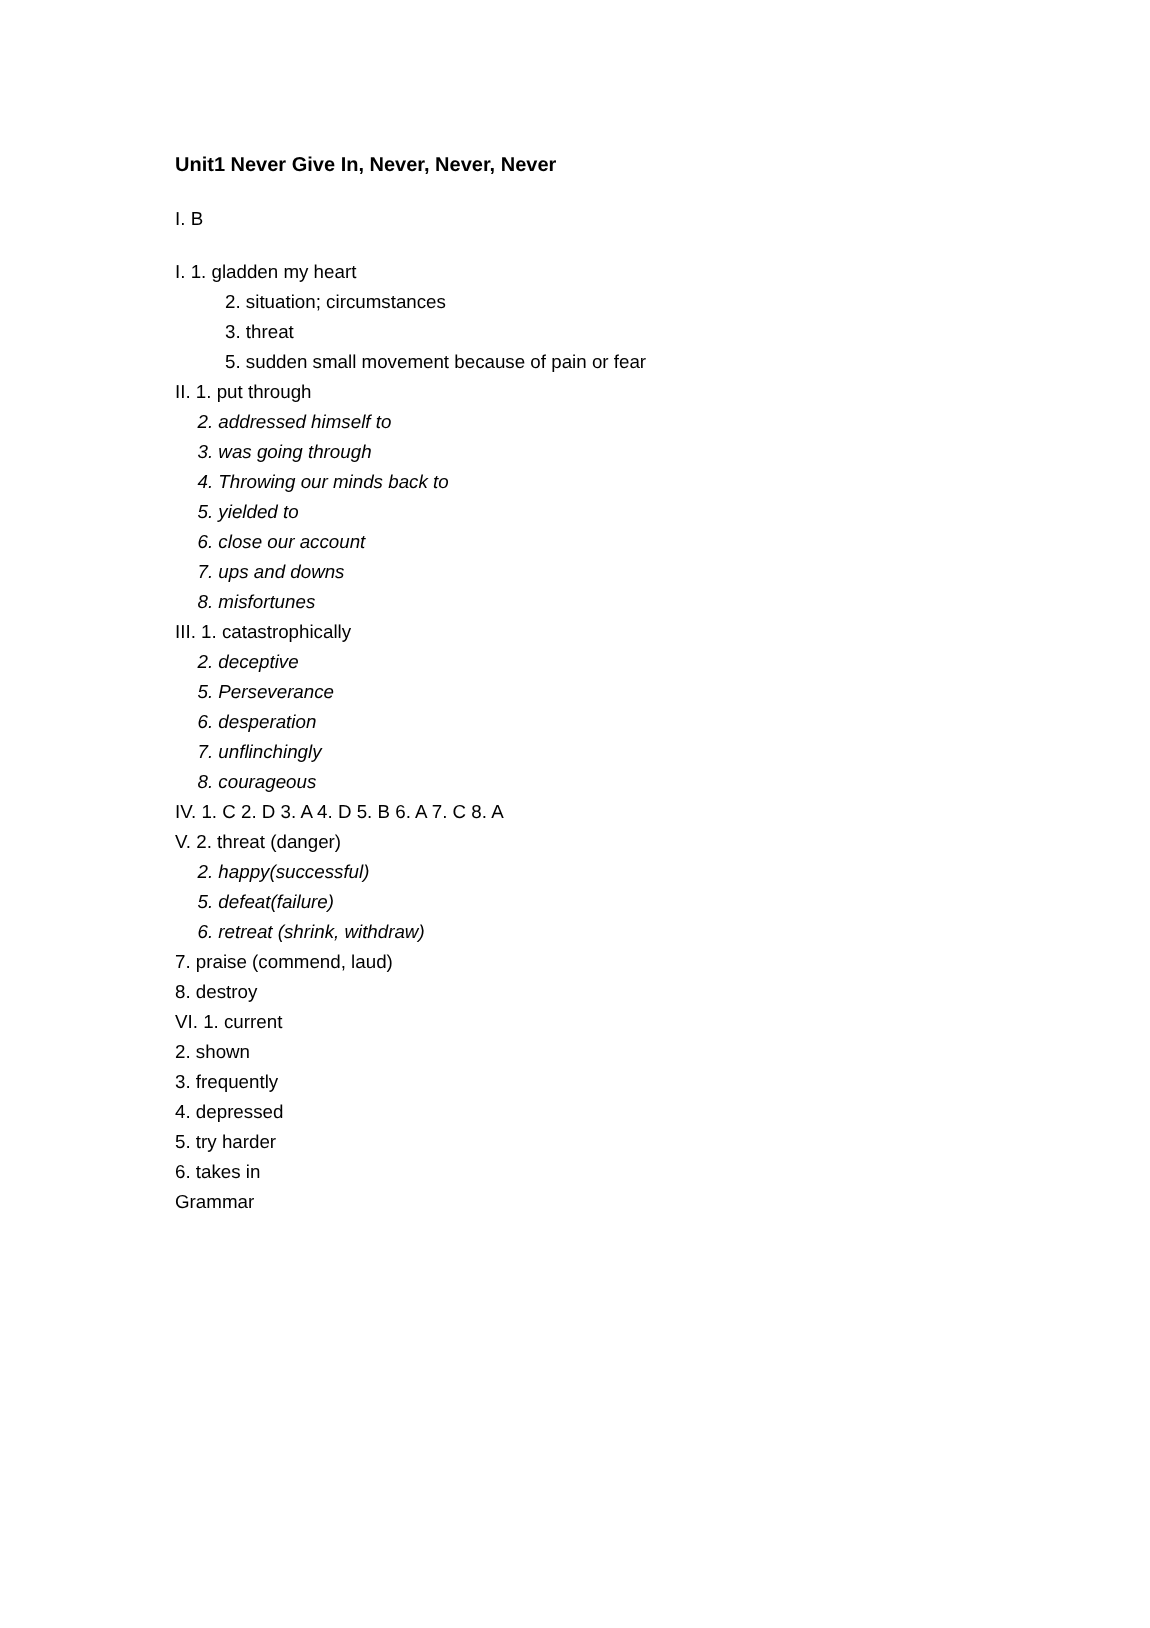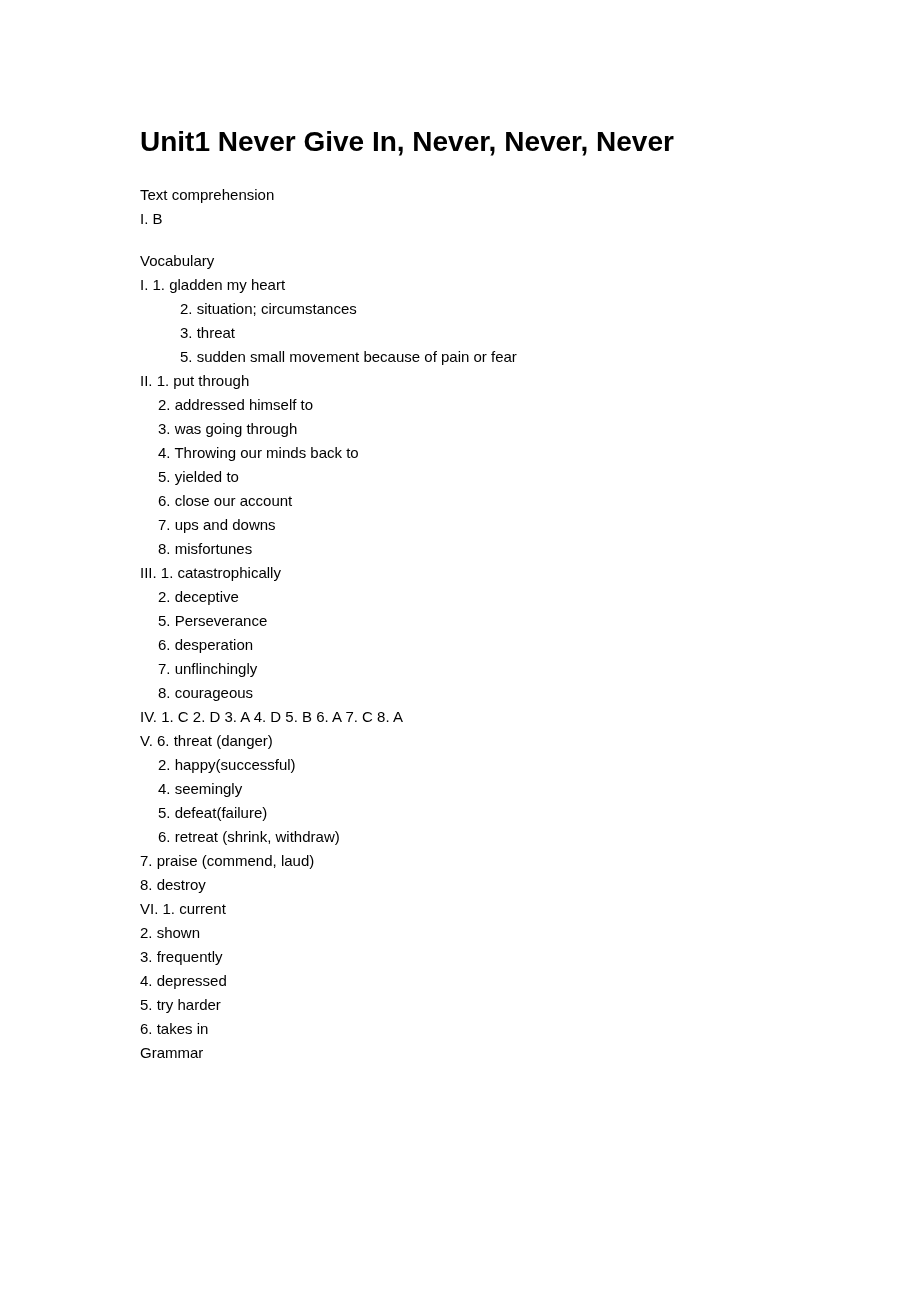--- a/index.html
+++ b/index.html
@@ -11,50 +11,49 @@
       background: #ffffff;
       font-family: "Segoe UI", Tahoma, Arial, sans-serif;
       width: 920px;
       min-height: 1302px;
       padding: 120px 140px 80px 140px;
       color: #000;
       font-size: 15px;
       line-height: 1.6;
     }
     h1 {
-      font-size: 28px;
+      font-size: 16px;
       font-weight: bold;
       margin-bottom: 18px;
     }
     .section {
       margin-bottom: 18px;
     }
     .line {
       display: block;
     }
     .indent-1 {
       padding-left: 8px;
       margin-left: 32px;
     }
     .indent-2 {
       padding-left: 18px;
+      font-style: italic;
     }
   </style>
 </head>
 <body>
 
 <h1>Unit1 Never Give In, Never, Never, Never</h1>
 
 <div class="section">
-  <span class="line">Text comprehension</span>
   <span class="line">I. B</span>
 </div>
 
 <div class="section">
-  <span class="line">Vocabulary</span>
 
   <span class="line">I. 1. gladden my heart</span>
   <span class="line indent-1">2. situation; circumstances</span>
   <span class="line indent-1">3. threat</span>
   <span class="line indent-1">5. sudden small movement because of pain or fear</span>
 
   <span class="line">II. 1. put through</span>
   <span class="line indent-2">2. addressed himself to</span>
   <span class="line indent-2">3. was going through</span>
   <span class="line indent-2">4. Throwing our minds back to</span>
@@ -65,23 +64,22 @@
 
   <span class="line">III. 1. catastrophically</span>
   <span class="line indent-2">2. deceptive</span>
   <span class="line indent-2">5. Perseverance</span>
   <span class="line indent-2">6. desperation</span>
   <span class="line indent-2">7. unflinchingly</span>
   <span class="line indent-2">8. courageous</span>
 
   <span class="line">IV. 1. C 2. D 3. A 4. D 5. B 6. A 7. C 8. A</span>
 
-  <span class="line">V.  6. threat (danger)</span>
+  <span class="line">V.  2. threat (danger)</span>
   <span class="line indent-2">2. happy(successful)</span>
-  <span class="line indent-2">4. seemingly</span>
   <span class="line indent-2">5. defeat(failure)</span>
   <span class="line indent-2">6. retreat (shrink, withdraw)</span>
   <span class="line">7. praise (commend, laud)</span>
   <span class="line">8. destroy</span>
 
   <span class="line">VI. 1. current</span>
   <span class="line">2. shown</span>
   <span class="line">3. frequently</span>
   <span class="line">4. depressed</span>
   <span class="line">5. try harder</span>

